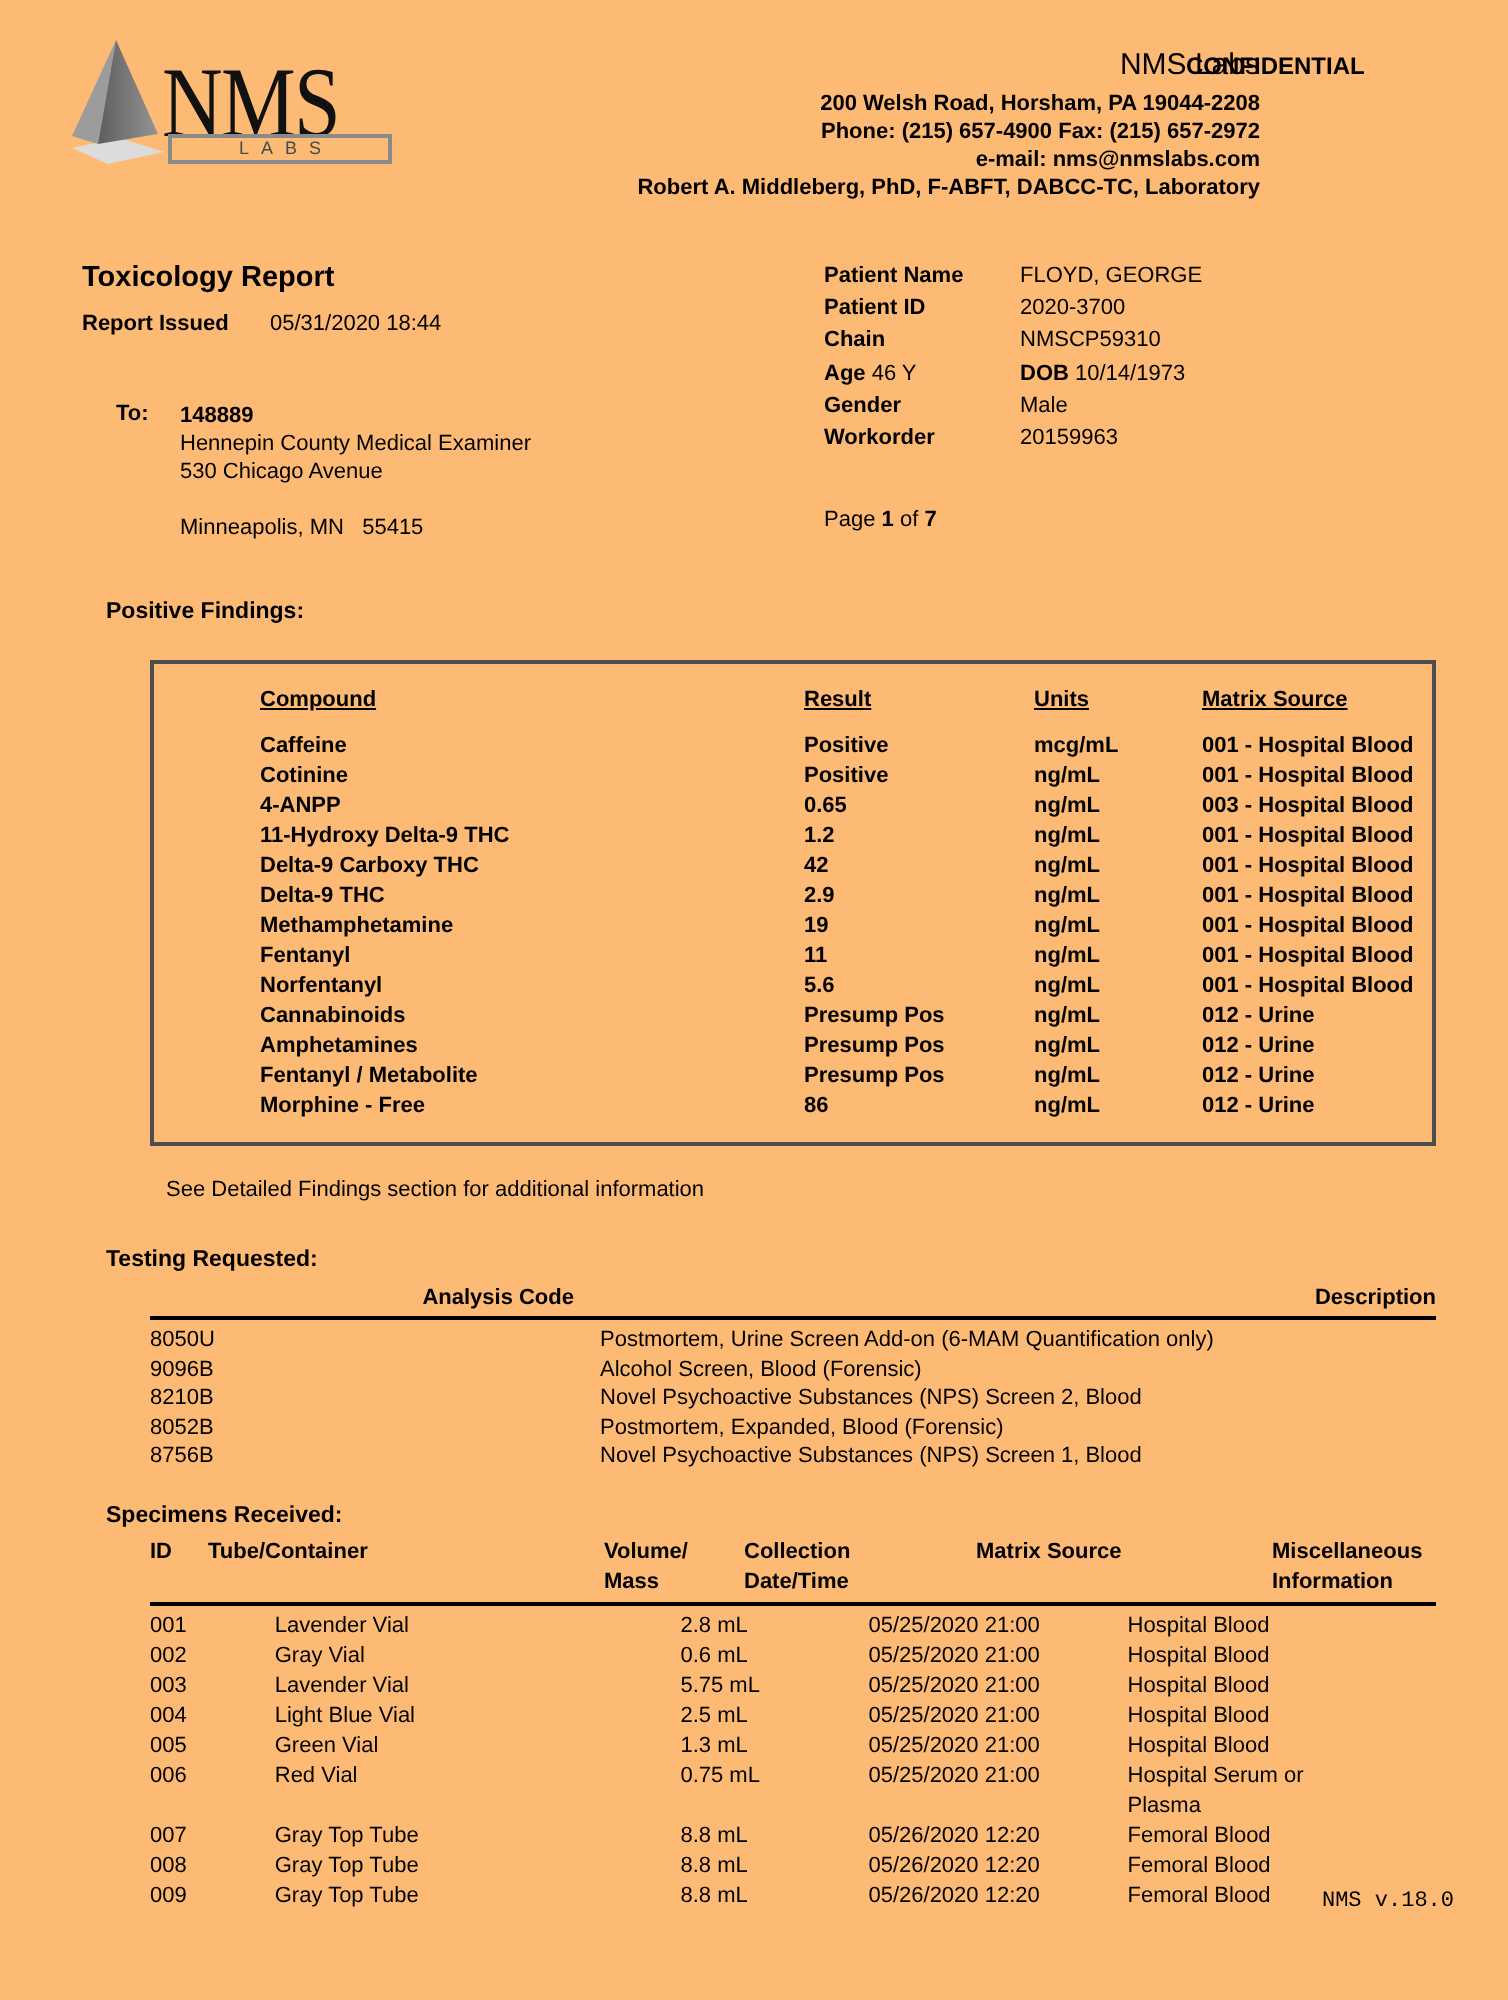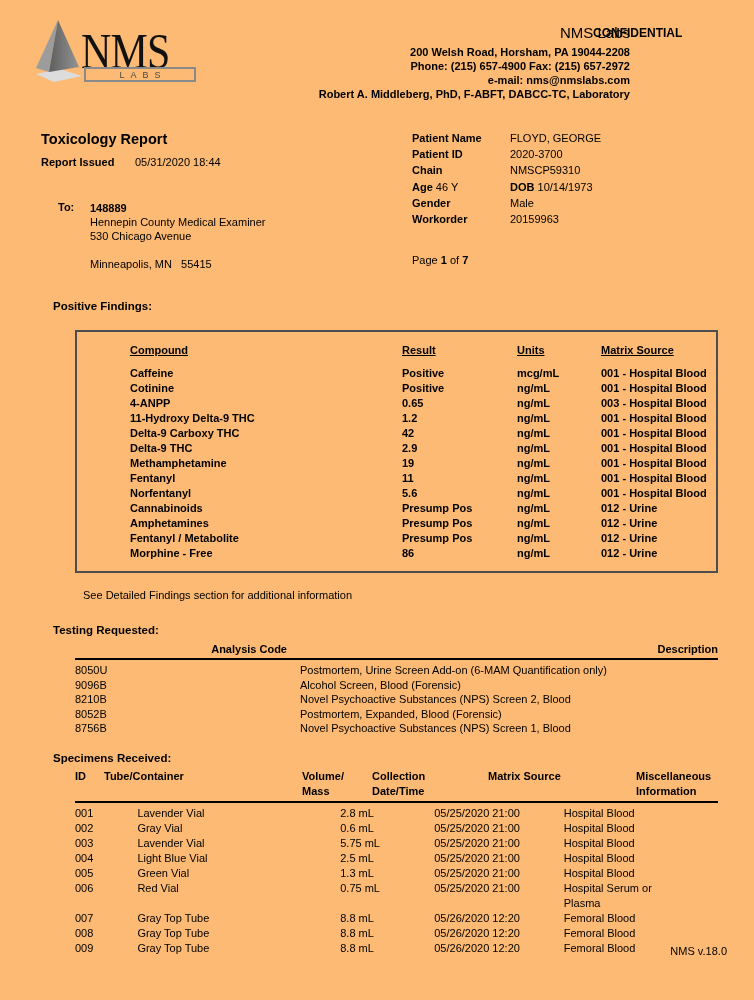--- a/index.html
+++ b/index.html
@@ -68,21 +68,21 @@
 
   
   .sr-title { left:53px; top:752px; }
   .sr-table { position:absolute; left:75px; top:769px; width:643px; }
   .sr-head { display:flex; font-weight:bold; line-height:15px; white-space:pre-line; padding-bottom:2px; border-bottom:2px solid #000; }
   .sr-rows { padding-top:3px; }
   .sr-row  { display:flex; line-height:15px;gap:40px; }
   .sr-c0 { width:29px; }  .sr-c1 { width:154px; } .sr-c2 { width:70px;margin-left:44px; }
   .sr-c3 { width:116px; } .sr-c4 { width:148px; } .sr-c5 { flex:1; }
 
-  .footer-version { position:absolute; right:27px; top:945px; }
+  .footer-version { position:absolute; right:27px; top:945px;font-family:Liberation Mono, monospace; }
 </style>
 </head>
 <body>
 
 <div class="page">
 
   <div class="logo">
     <svg width="48" height="70" viewBox="0 0 48 70">
       <defs>
         <linearGradient id="pyr" x1="0" y1="0" x2="1" y2="0">

